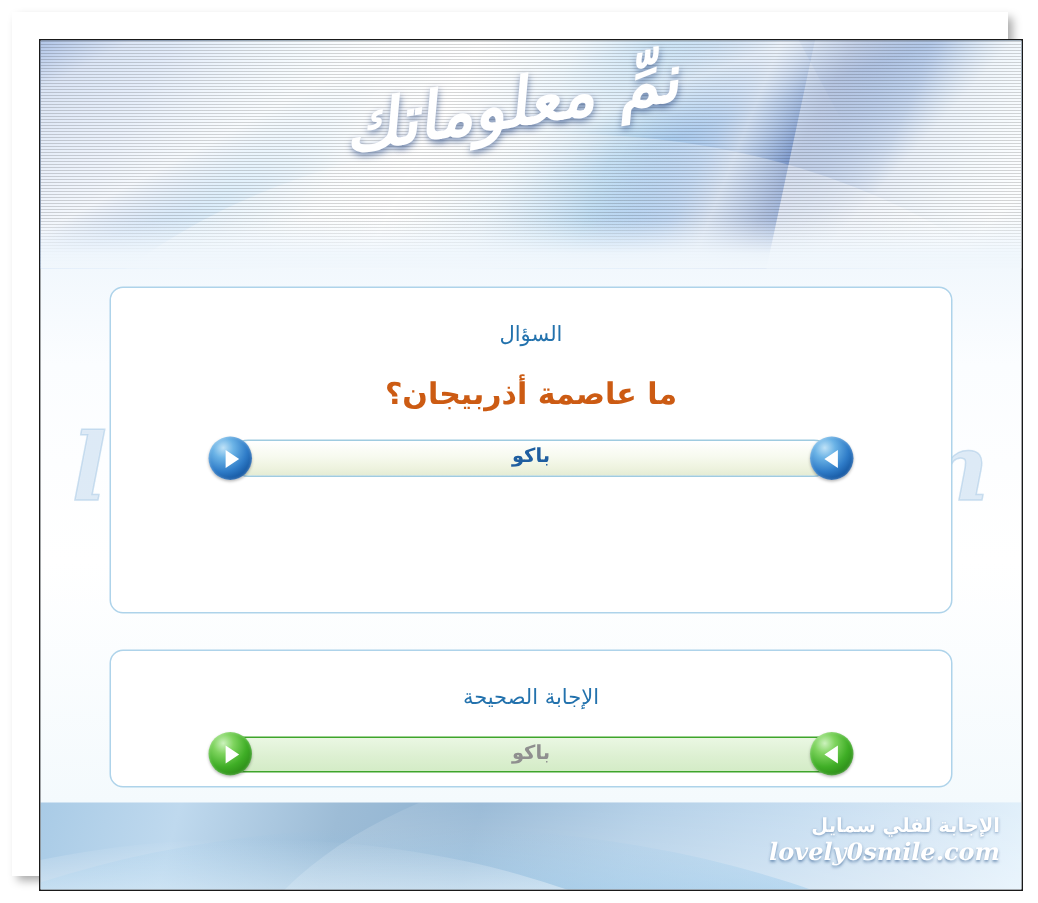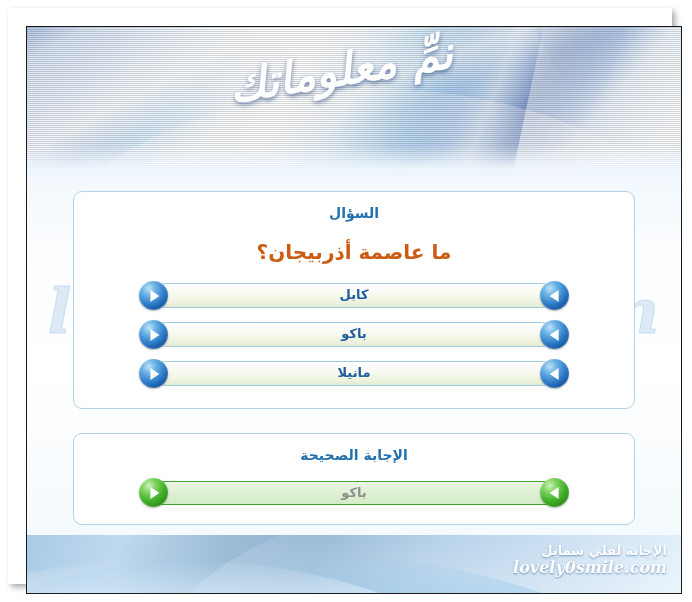--- a/index.html
+++ b/index.html
@@ -194,22 +194,22 @@
     border-radius: 9px;
     box-sizing: border-box;
   }
   #panel-question { top: 12px; height: 218px; }
   #panel-answer   { top: 254px; height: 92px; }
 
   .panel-title {
     text-align: center;
     color: #2372ad;
     font-size: 14px;
-    font-weight: 700;
-    margin-top: 13px;
+    font-weight: 400;
+    margin-top: 23px;
     letter-spacing: 0;
   }
   .question-text {
     text-align: center;
     color: #cc5b13;
     font-size: 20px;
     font-weight: 700;
     margin-top: 19px;
   }
 
@@ -399,52 +399,32 @@
       <div id="body">
 
         <div id="watermark">lovely0smile.com</div>
 
         <div class="panel" id="panel-question">
           <div class="panel-title">السؤال</div>
           <div class="question-text">ما عاصمة أذربيجان؟</div>
 
           <div id="options">
 
-            <div class="opt-row">
-              <div class="opt-bar"></div>
-              <div class="knob left knob-blue">
-                  <span class="tri play"></span>
-                </div>
-              <div class="knob right knob-blue">
-                  <span class="tri back"></span>
-                </div>
-              <div class="opt-label">كابل</div>
-            </div>
 
             <div class="opt-row">
               <div class="opt-bar"></div>
               <div class="knob left knob-blue">
                   <span class="tri play"></span>
                 </div>
               <div class="knob right knob-blue">
                   <span class="tri back"></span>
                 </div>
               <div class="opt-label">باكو</div>
             </div>
 
-            <div class="opt-row">
-              <div class="opt-bar"></div>
-              <div class="knob left knob-blue">
-                  <span class="tri play"></span>
-                </div>
-              <div class="knob right knob-blue">
-                  <span class="tri back"></span>
-                </div>
-              <div class="opt-label">مانيلا</div>
-            </div>
 
           </div>
         </div>
 
         <div class="panel" id="panel-answer">
           <div class="panel-title">الإجابة الصحيحة</div>
           <div id="answer-row">
             <div class="ans-bar"></div>
             <div class="knob left knob-green">
                 <span class="tri play"></span>

